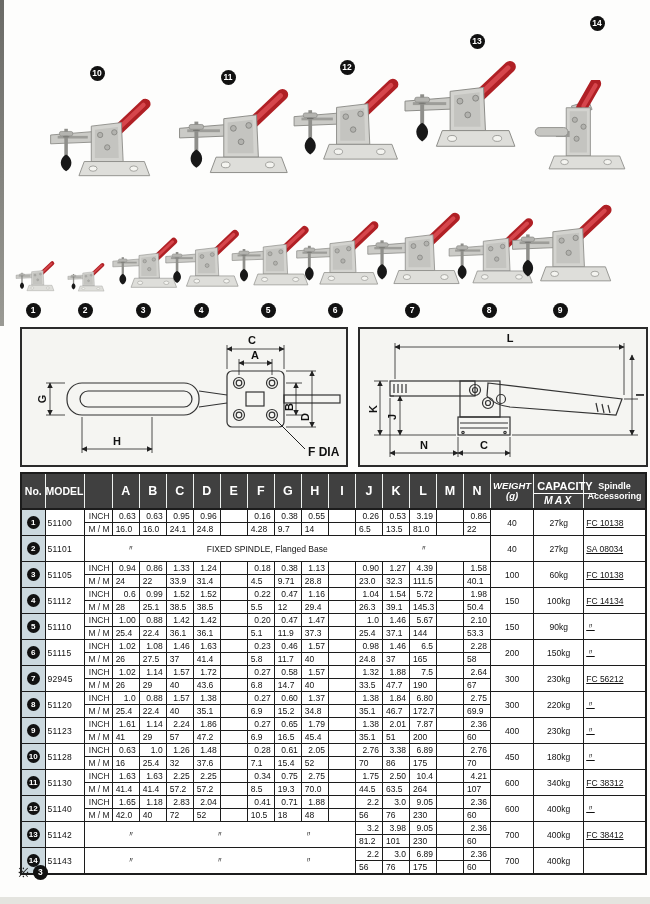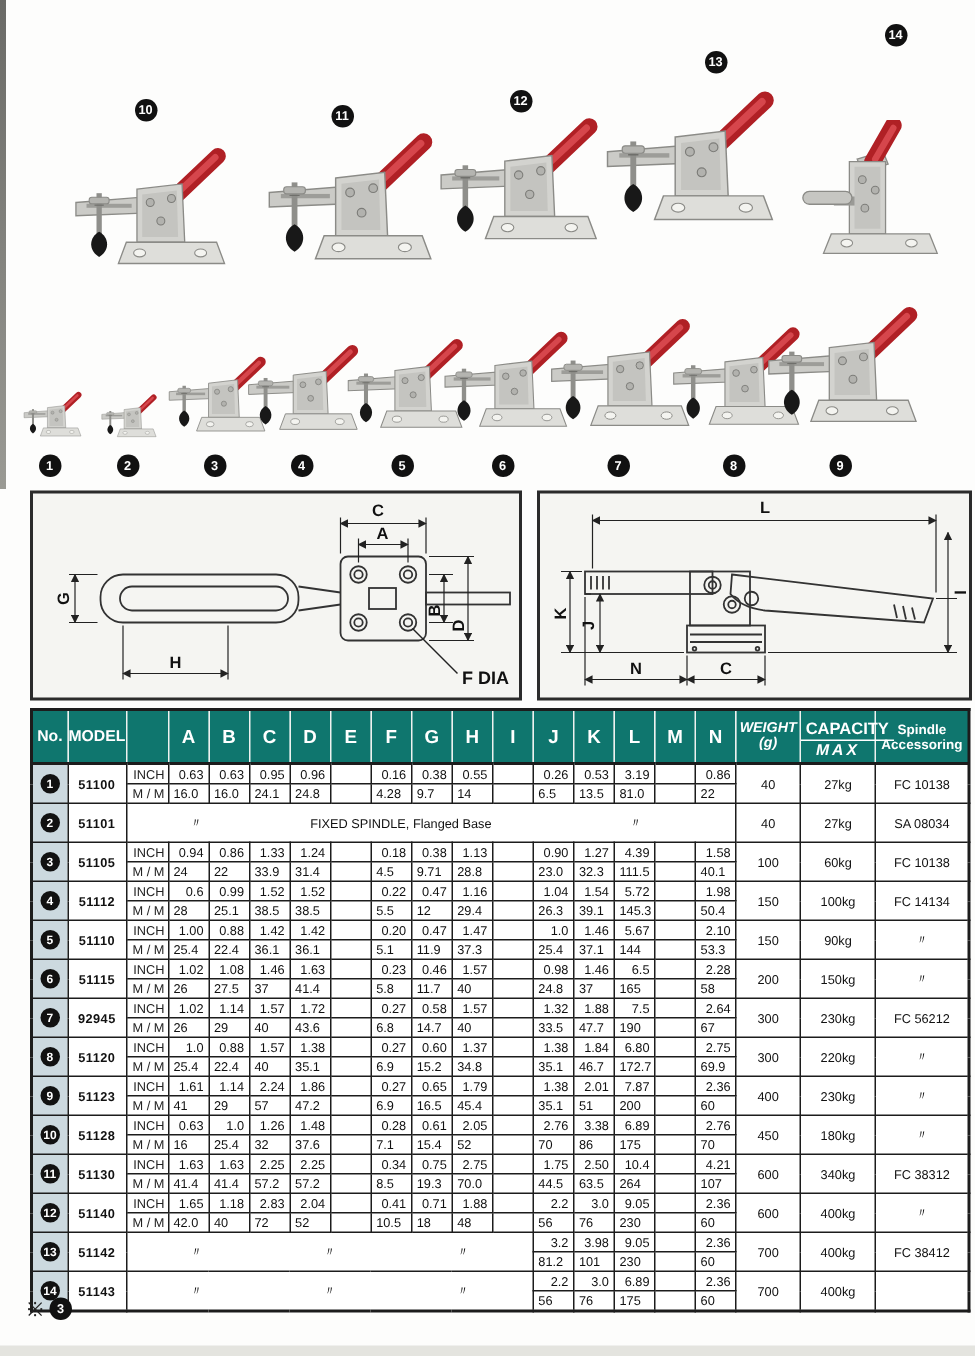--- a/index.html
+++ b/index.html
@@ -17,40 +17,40 @@
 
   
   .diagram-box{position:absolute;background:#f5f5f2;border:2px solid #2b2b2b;box-sizing:border-box;}
   .diagram-box svg{display:block;}
   .dim-label{font-family:"Liberation Sans", sans-serif;font-size:11px;font-weight:bold;fill:#111;}
   .dim-label-big{font-family:"Liberation Sans", sans-serif;font-size:12px;font-weight:bold;fill:#111;}
 
   
   .table-wrap{position:absolute;left:20px;top:472px;}
   table.spec{border-collapse:collapse;table-layout:fixed;width:627px;border:2px solid #1c1c1c;background:#fff;}
-  table.spec th{background:#0f766e;color:#fff;border:1px solid #eef1ef;border-bottom:2px solid #1c1c1c;
+  table.spec th{background:#404040;color:#fff;border:1px solid #eef1ef;border-bottom:2px solid #1c1c1c;
                 padding:0;height:34px;vertical-align:middle;font-weight:bold;}
   table.spec td{border:1px solid #1c1c1c;padding:0 2px;font-size:8.5px;overflow:hidden;
                 white-space:nowrap;vertical-align:middle;}
   tr.sub td{height:12px;}
   tr.single td{height:25px;}
   th.h-dim{font-size:12.5px;}
   th.h-no,th.h-model{font-size:10.5px;}
   .h-two{font-size:9.5px;line-height:10px;font-style:italic;}
   .h-two-u{font-size:11px;line-height:11px;border-bottom:1px solid #fff;
            display:inline-block;padding:0 3px 1px 3px;}
   .h-max{font-size:10.5px;letter-spacing:2px;font-style:italic;line-height:12px;}
   .h-sp{font-size:9px;line-height:10px;font-weight:bold;}
   td.no-cell{background:#ccd9df;text-align:center;}
-  td.model-cell{font-size:10.5px;text-align:center;letter-spacing:.3px;font-weight:bold;}
+  td.model-cell{font-size:10.5px;text-align:left;letter-spacing:.3px;}
   td.unit-cell{font-size:7px;text-align:right;padding-left:2px;color:#222;}
   tr.inch td.dim{text-align:right;padding-right:3px;}
   tr.mm td.dim{text-align:left;padding-left:3px;}
   td.w-cell,td.c-cell{font-size:9.5px;text-align:center;}
-  td.s-cell{font-size:9.5px;text-align:center;}
+  td.s-cell{font-size:9.5px;text-align:left;text-decoration:underline;}
   td.special-cell{font-size:9px;}
   .special-flex{display:flex;align-items:center;}
   .sp-ditto-l{flex:0 0 22%;text-align:center;}
   .sp-mid{flex:0 0 46%;text-align:center;}
   .sp-ditto-r{flex:1;text-align:center;}
   td.ditto-cell{font-size:9px;}
   .ditto-flex{display:flex;}
   .ditto-flex span{flex:1;text-align:center;}
   .cell-badge{display:inline-block;width:13px;height:13px;border-radius:50%;background:#111;
               color:#fff;font-size:8px;font-weight:bold;line-height:13px;text-align:center;}

